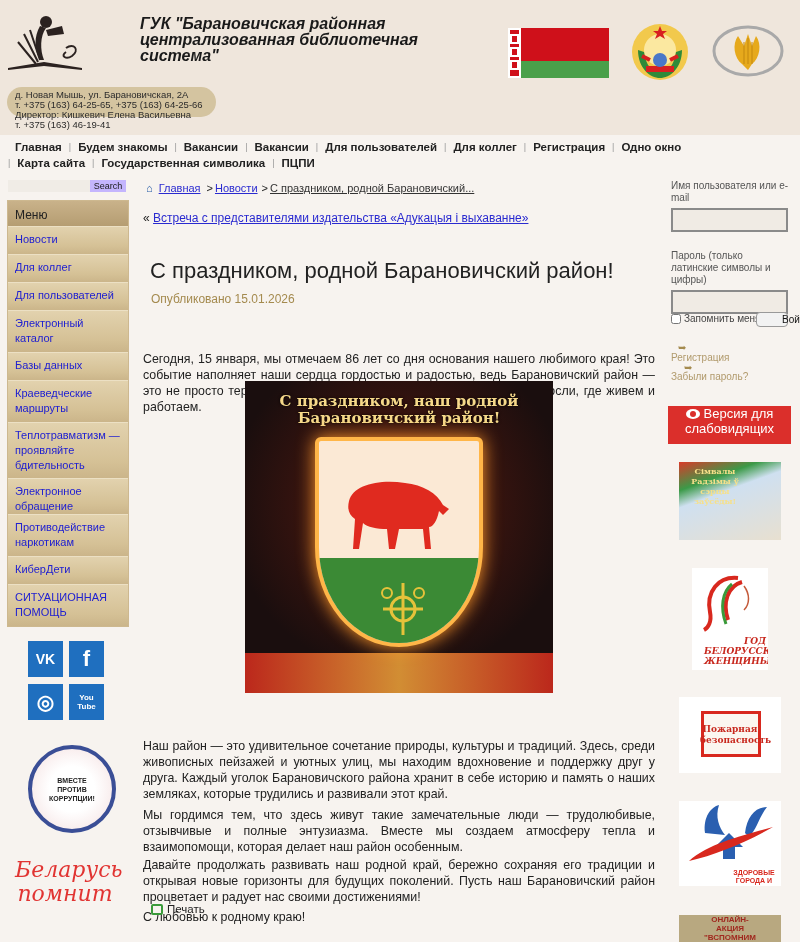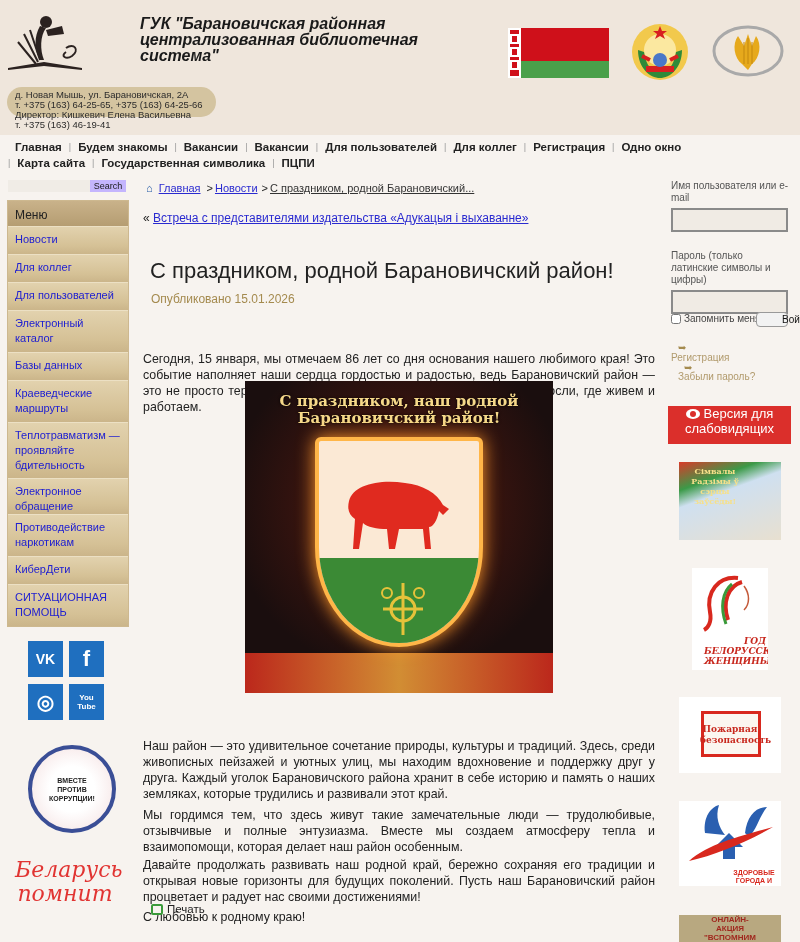--- a/index.html
+++ b/index.html
@@ -62,21 +62,21 @@
   .print { position: absolute; left: 8px; top: 728px; display: flex; align-items: center; font-size: 11.5px; color: #222; cursor: pointer; }
   .print-icon { width: 12px; height: 11px; border: 2px solid #3a9a3a; border-radius: 2px; margin-right: 4px; }
 
   
   .login { position: absolute; left: 671px; top: 180px; width: 118px; font-size: 10px; color: #555; line-height: 12px; }
   .login .field { width: 117px; height: 24px; border: 2px solid #8a8a8a; background: #f0ebe4; margin-top: 4px; }
   .remember { position: absolute; left: 671px; top: 313px; display: flex; align-items: center; font-size: 10px; color: #444; }
   .remember input { width: 10px; height: 10px; margin-right: 3px; }
   .login-btn { position: absolute; left: 756px; top: 312px; width: 32px; height: 15px; border: 1px solid #999; border-radius: 4px; background: #f2f2f2; font-size: 10px; line-height: 13px; text-align: center; color: #111; cursor: pointer; padding-left: 25px; }
   .reg-link { position: absolute; left: 671px; top: 352px; font-size: 10px; color: #b19a6c; cursor: pointer; }
-  .forgot-link { position: absolute; left: 671px; top: 371px; font-size: 10px; color: #b19a6c; cursor: pointer; margin-left: 7px; }
+  .forgot-link { position: absolute; left: 671px; top: 371px; font-size: 10px; color: #b19a6c; cursor: pointer; }
   .arrow { position: absolute; font-size: 10px; color: #a48a4e; }
 
   .lowvision { position: absolute; left: 668px; top: 406px; width: 123px; height: 38px; background: #db2f2b; color: #fff; font-size: 13px; line-height: 15px; text-align: center; cursor: pointer; }
   .lowvision .eye { display: inline-block; width: 14px; height: 10px; border-radius: 50%; background: #fff; position: relative; margin-right: 4px; vertical-align: -1px; }
   .lowvision .eye::after { content: ""; position: absolute; left: 4px; top: 2px; width: 6px; height: 6px; background: #db2f2b; border-radius: 50%; }
 
   .banner { position: absolute; cursor: pointer; overflow: hidden; display: flex; align-items: center; justify-content: center; text-align: center; font-weight: bold; }
 </style>
 </head>
 <body>

